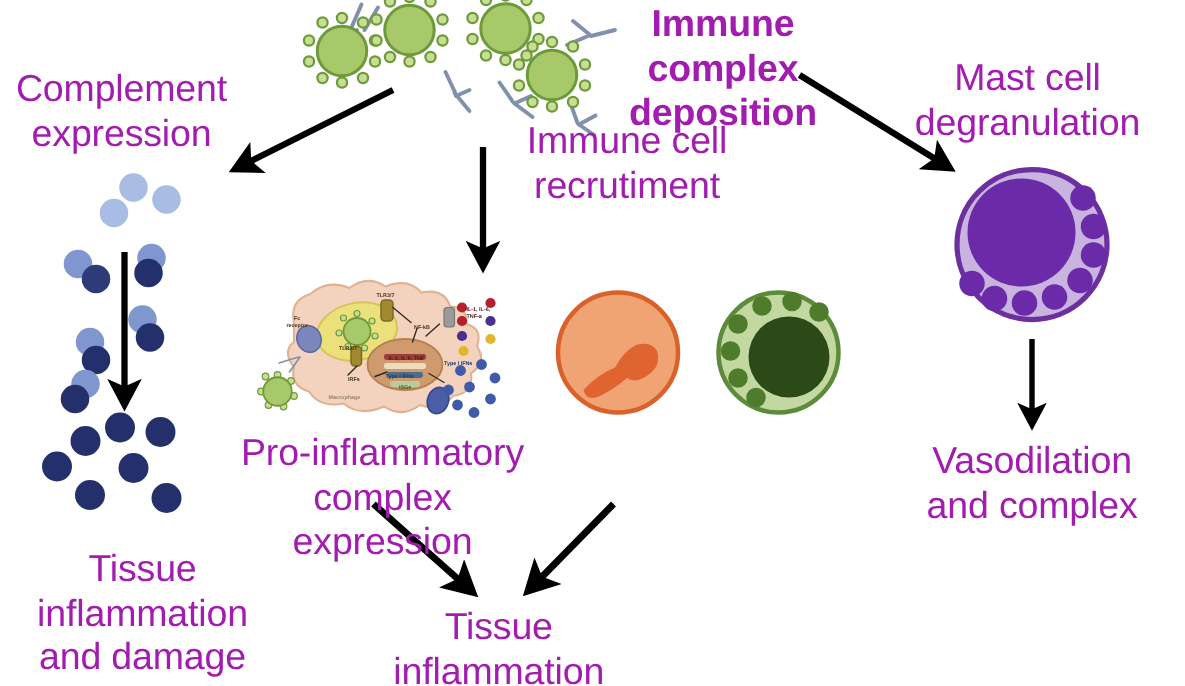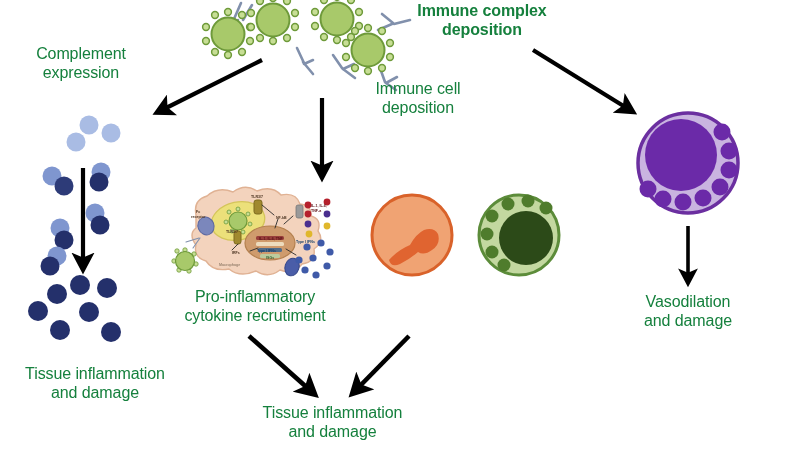--- a/index.html
+++ b/index.html
@@ -14,22 +14,22 @@
     height: 457px;
     background: #ffffff;
     overflow: hidden;
     font-family: "Liberation Sans", sans-serif;
     color: #1a1a1a;
   }
   .lbl {
     position: absolute;
     text-align: center;
     line-height: 1.18;
-    font-size: 16px;
-    color: #15803d;
+    font-size: 25px;
+    color: #a21caf;
     white-space: pre-line;
     letter-spacing: -0.1px;
   }
   .lbl.bold {
     font-weight: bold;
   }
   .svg-layer {
     position: absolute;
     left: 0;
     top: 0;
@@ -325,29 +325,30 @@
     </g>
   </svg>
 
   <div class="lbl bold" style="left:382px; top:2px; width:200px;">Immune complex
 deposition</div>
 
   <div class="lbl" style="left:6px; top:45px; width:150px;">Complement
 expression</div>
 
   <div class="lbl" style="left:348px; top:80px; width:140px;">Immune cell
-deposition</div>
-
+recrutiment</div>
+
+  <div class="lbl" style="left:580px; top:38px; width:210px;">Mast cell degranulation</div>
 
   <div class="lbl" style="left:160px; top:288px; width:190px;">Pro-inflammatory
-cytokine recrutiment</div>
+complex expression</div>
 
 
   <div class="lbl" style="left:0px; top:365px; width:190px;">Tissue inflammation
 and damage</div>
 
   <div class="lbl" style="left:235px; top:404px; width:195px;">Tissue inflammation
 and damage</div>
 
   <div class="lbl" style="left:608px; top:293px; width:160px;">Vasodilation
-and damage</div>
+and complex</div>
 
 </div>
 
 </body></html>

